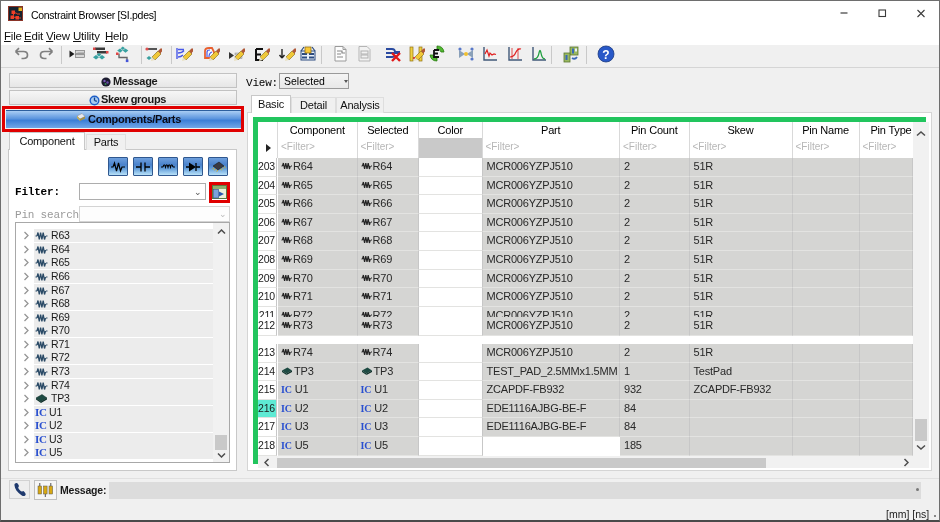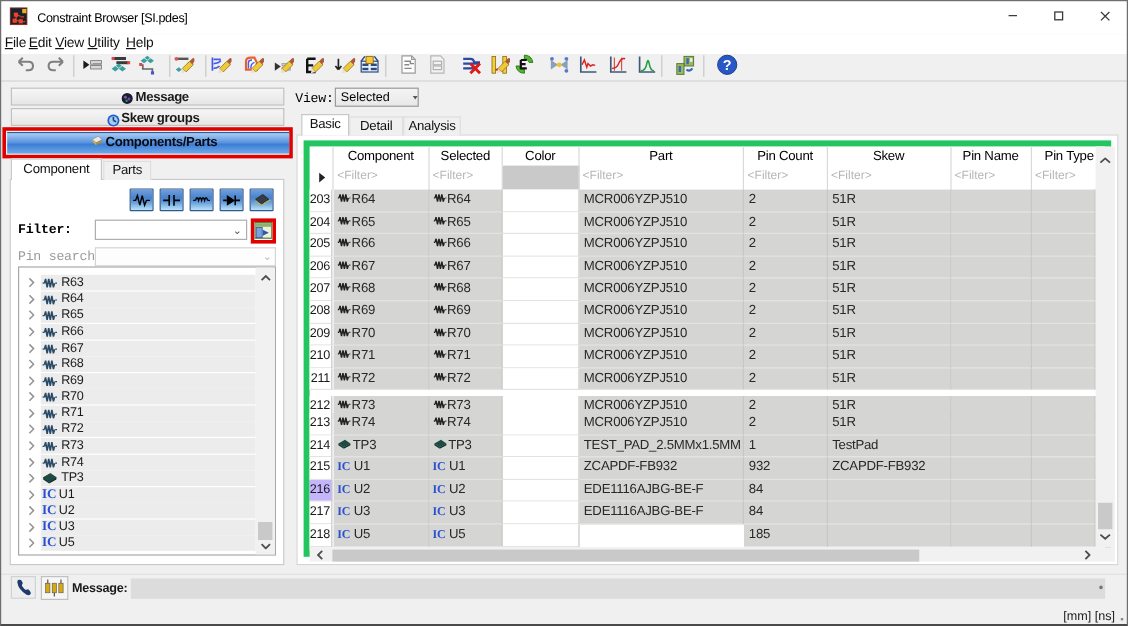--- a/index.html
+++ b/index.html
@@ -643,21 +643,21 @@
           <path d="M0.5 5 l1 0 M10 5 l1 0" stroke="#222" stroke-width="1"></path>
           <path d="M1.5 5 l0.9 -3 1.2 6 1.2 -6 1.2 6 1.2 -6 1.2 6 0.9 -3" stroke="#222" stroke-width="1.2" fill="none"></path>
         </svg>R72</div>
     <div class="dcell" style="left:161px;width:63.5px;background:#fff;"></div>
     <div class="dcell" style="left:224.5px;width:137.5px;padding-left:4px;">MCR006YZPJ510</div>
     <div class="dcell" style="left:362px;width:69.5px;padding-left:4px;">2</div>
     <div class="dcell" style="left:431.5px;width:103px;padding-left:4px;">51R</div>
     <div class="dcell" style="left:534.5px;width:67px;"></div>
     <div class="dcell" style="left:601.5px;width:53.5px;"></div>
   </div>
-    <div class="drow" style="top:208px;text-decoration:underline;">
+    <div class="drow" style="top:195px;text-decoration:underline;">
     <div class="dcell" style="left:0;width:19px;background:#fff;color:#1a1a1a;text-align:right;padding-right:1px;font-size:10.5px;">212</div>
     <div class="dcell" style="left:20px;width:79.5px;padding-left:3px;"><svg width="12" height="10" style="vertical-align:-1px">
           <path d="M0.5 5 l1 0 M10 5 l1 0" stroke="#222" stroke-width="1"></path>
           <path d="M1.5 5 l0.9 -3 1.2 6 1.2 -6 1.2 6 1.2 -6 1.2 6 0.9 -3" stroke="#222" stroke-width="1.2" fill="none"></path>
         </svg>R73</div>
     <div class="dcell" style="left:99.5px;width:61.5px;padding-left:3px;"><svg width="12" height="10" style="vertical-align:-1px">
           <path d="M0.5 5 l1 0 M10 5 l1 0" stroke="#222" stroke-width="1"></path>
           <path d="M1.5 5 l0.9 -3 1.2 6 1.2 -6 1.2 6 1.2 -6 1.2 6 0.9 -3" stroke="#222" stroke-width="1.2" fill="none"></path>
         </svg>R73</div>
     <div class="dcell" style="left:161px;width:63.5px;background:#fff;"></div>
@@ -708,21 +708,21 @@
     <div class="dcell" style="left:20px;width:79.5px;padding-left:3px;"><span style="font-weight:bold;color:#2a50d0;font-size:10px;font-family:'Liberation Serif',serif;margin-right:3px;">IC</span>U1</div>
     <div class="dcell" style="left:99.5px;width:61.5px;padding-left:3px;"><span style="font-weight:bold;color:#2a50d0;font-size:10px;font-family:'Liberation Serif',serif;margin-right:3px;">IC</span>U1</div>
     <div class="dcell" style="left:161px;width:63.5px;background:#fff;"></div>
     <div class="dcell" style="left:224.5px;width:137.5px;padding-left:4px;">ZCAPDF-FB932</div>
     <div class="dcell" style="left:362px;width:69.5px;padding-left:4px;">932</div>
     <div class="dcell" style="left:431.5px;width:103px;padding-left:4px;">ZCAPDF-FB932</div>
     <div class="dcell" style="left:534.5px;width:67px;"></div>
     <div class="dcell" style="left:601.5px;width:53.5px;"></div>
   </div>
     <div class="drow" style="top:277.8px;">
-    <div class="dcell" style="left:0;width:19px;background:#c4b5fd;color:#1a1a1a;text-align:right;padding-right:1px;font-size:10.5px;">216</div>
+    <div class="dcell" style="left:0;width:19px;background:#5eead4;color:#1a1a1a;text-align:right;padding-right:1px;font-size:10.5px;">216</div>
     <div class="dcell" style="left:20px;width:79.5px;padding-left:3px;"><span style="font-weight:bold;color:#2a50d0;font-size:10px;font-family:'Liberation Serif',serif;margin-right:3px;">IC</span>U2</div>
     <div class="dcell" style="left:99.5px;width:61.5px;padding-left:3px;"><span style="font-weight:bold;color:#2a50d0;font-size:10px;font-family:'Liberation Serif',serif;margin-right:3px;">IC</span>U2</div>
     <div class="dcell" style="left:161px;width:63.5px;background:#fff;"></div>
     <div class="dcell" style="left:224.5px;width:137.5px;padding-left:4px;">EDE1116AJBG-BE-F</div>
     <div class="dcell" style="left:362px;width:69.5px;padding-left:4px;">84</div>
     <div class="dcell" style="left:431.5px;width:103px;padding-left:4px;"></div>
     <div class="dcell" style="left:534.5px;width:67px;"></div>
     <div class="dcell" style="left:601.5px;width:53.5px;"></div>
   </div>
     <div class="drow" style="top:296.40000000000003px;">

